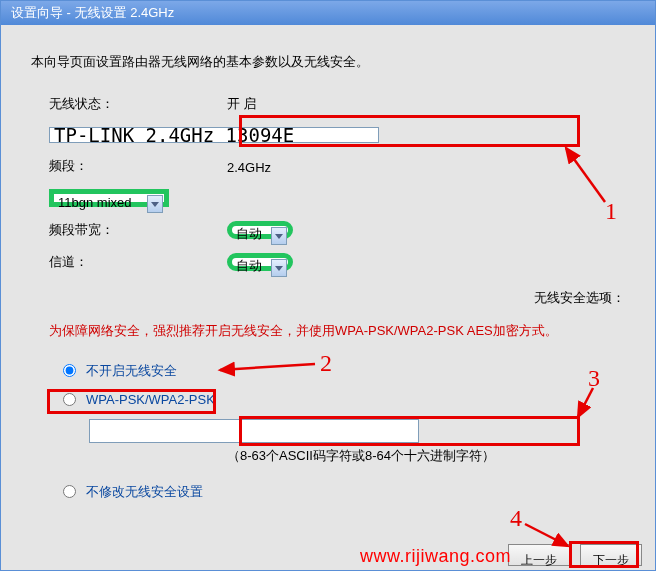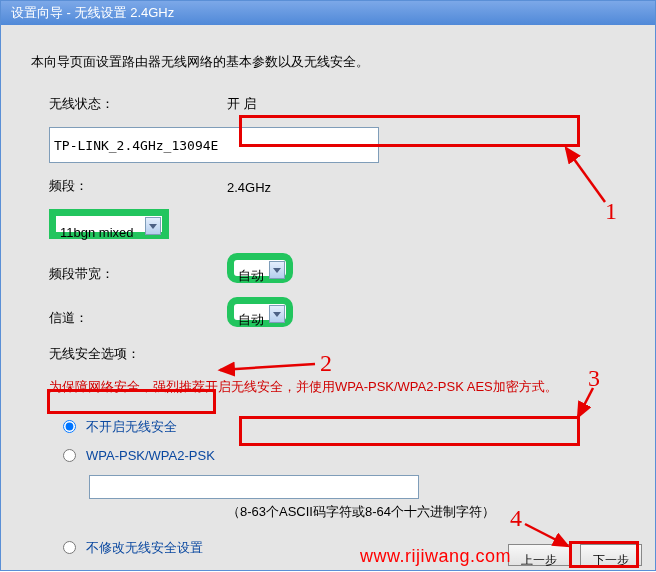--- a/index.html
+++ b/index.html
@@ -42,36 +42,36 @@
   }
   .form-label {
     width: 178px;
     font-size: 13px;
   }
   .form-value {
     font-size: 13px;
   }
   .ssid-input {
     width: 330px;
-    height: 36px;
+    height: 16px;
     border: 1px solid #7f9db9;
     padding: 2px 4px;
     font-family: "SimSun", monospace;
-    font-size: 13px;
+    font-size: 19px;
   }
   .select-ctrl {
-    border: 7px solid #22c55e;
+    border: 5px solid #22c55e;
     font-family: "SimSun", Arial, sans-serif;
     font-size: 13px;
     height: 18px;
     background: #fff;
     position: relative;
     display: inline-flex;
     align-items: center;
-    padding: 16px 20px 0 4px;
+    padding: 8px 20px 0 4px;
   }
   .select-wide { width: 120px; }
   .select-narrow { width: 66px; border-radius: 10px; }
   .select-arrow {
     position: absolute;
     right: 1px;
     top: 1px;
     width: 16px;
     height: 18px;
     background: linear-gradient(#e4eefd, #b5ceee);
@@ -82,20 +82,21 @@
   }
   .select-arrow::after {
     content: "";
     border-left: 4px solid transparent;
     border-right: 4px solid transparent;
     border-top: 5px solid #4d6185;
   }
   .section-heading {
     margin: 18px 0 14px 18px;
     font-size: 13px;
+    text-align: right;
   }
   .warning {
     color: #d00000;
     margin: 0 0 20px 18px;
     font-size: 13px;
     line-height: 1.6;
   }
   .radio-row {
     display: flex;
     align-items: center;

